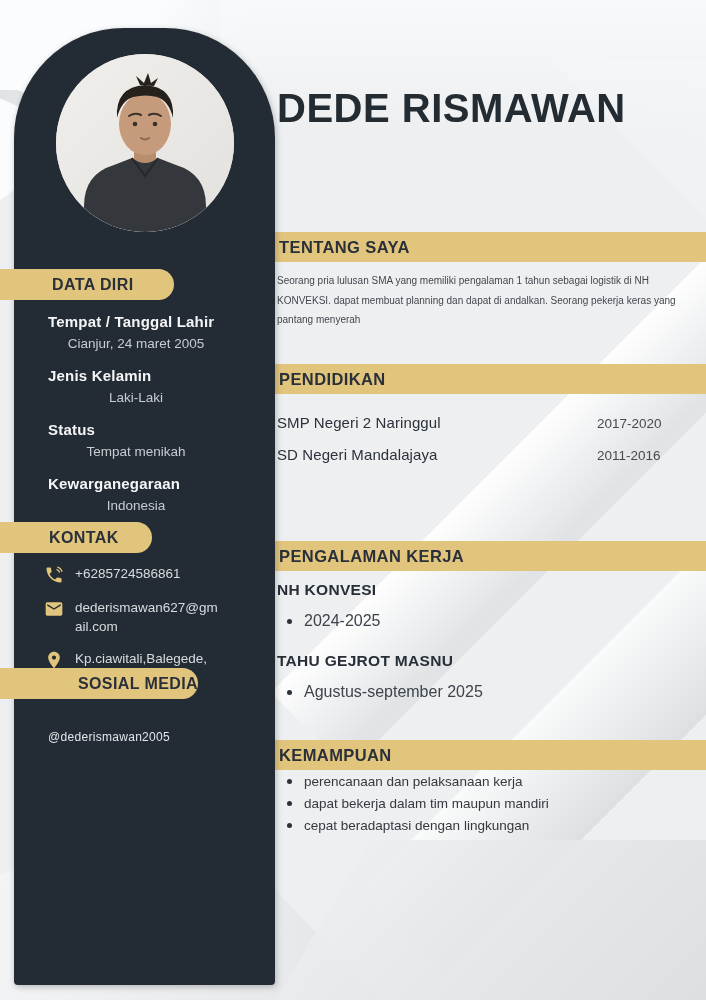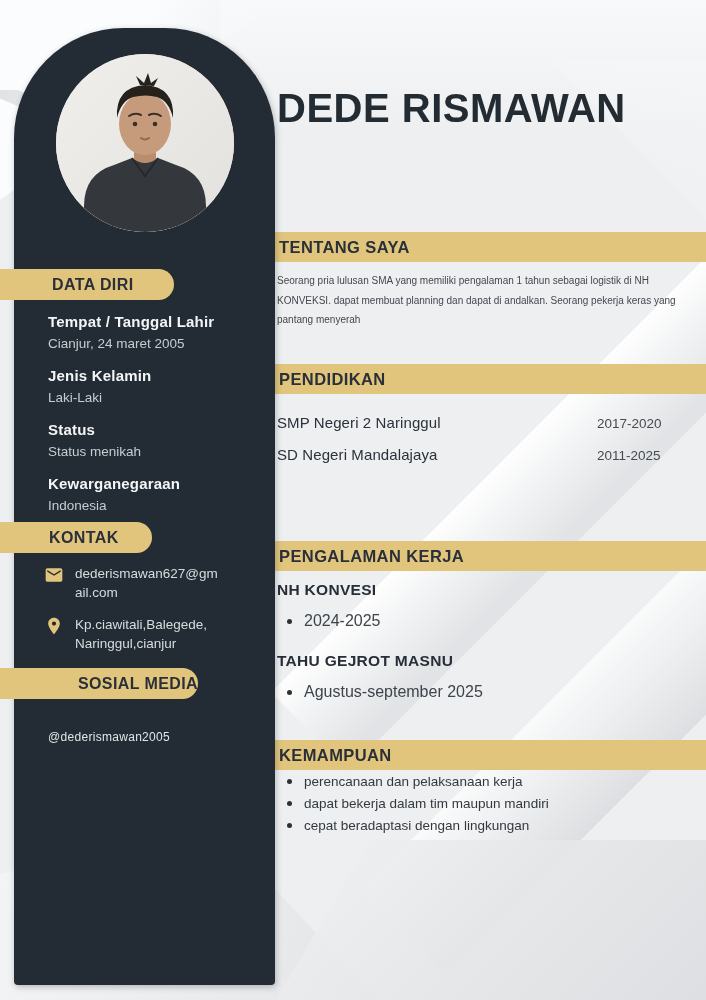--- a/index.html
+++ b/index.html
@@ -49,21 +49,21 @@
     color:#2a3039; font-weight:bold; font-size:16px; letter-spacing:.4px;
     z-index:3;
   }
   .pill-datadiri   { top:241px; width:174px; padding-left:52px; }
   .pill-kontak     { top:494px; width:152px; padding-left:49px; }
   .pill-sosmed     { top:640px; width:198px; padding-left:48px;justify-content:flex-end; }
 
   .fields { position:absolute; left:34px; top:284px; width:176px; }
   .field { margin-bottom:13px; }
   .field .flabel { color:#f4f5f7; font-weight:bold; font-size:15px; line-height:20px; letter-spacing:.2px; }
-  .field .fvalue { color:#c7ccd1; font-size:13.5px; line-height:19px; margin-top:2px; }
+  .field .fvalue { color:#c7ccd1; font-size:13.5px; line-height:19px; margin-top:2px;text-align:center; }
 
   .contacts { position:absolute; left:30px; top:536px; width:180px; }
   .contact-row { display:flex; align-items:flex-start; margin-bottom:13px; }
   .cicon { flex:0 0 22px; margin-right:9px; margin-top:1px; }
   .cicon svg { display:block; }
   .ctext { color:#d8dcdf; font-size:13.5px; line-height:19px; }
   .ctext.break { word-break:break-all; }
 
   .handle { position:absolute; left:34px; top:702px; color:#e2e5e8; font-size:12px; letter-spacing:.3px; }
 
@@ -127,21 +127,21 @@
     <div class="main-pill pill-pendidikan">
       <span>PENDIDIKAN</span>
     </div>
     <div class="edu">
       <div class="edu-row">
         <span class="edu-school">SMP Negeri 2 Naringgul</span>
         <span class="edu-years">2017-2020</span>
       </div>
       <div class="edu-row">
         <span class="edu-school">SD Negeri Mandalajaya</span>
-        <span class="edu-years">2011-2025</span>
+        <span class="edu-years">2011-2016</span>
       </div>
     </div>
 
     <div class="main-pill pill-pengalaman">
       <span>PENGALAMAN KERJA</span>
     </div>
     <div class="jobs">
       <div>
         <div class="job-title">NH KONVESI</div>
         <div class="job-bullet">
@@ -208,32 +208,41 @@
       <div class="field">
         <div class="flabel">Tempat / Tanggal Lahir</div>
         <div class="fvalue">Cianjur, 24 maret 2005</div>
       </div>
       <div class="field">
         <div class="flabel">Jenis Kelamin</div>
         <div class="fvalue">Laki-Laki</div>
       </div>
       <div class="field">
         <div class="flabel">Status</div>
-        <div class="fvalue">Status menikah</div>
+        <div class="fvalue">Tempat menikah</div>
       </div>
       <div class="field">
         <div class="flabel">Kewarganegaraan</div>
         <div class="fvalue">Indonesia</div>
       </div>
     </div>
 
     <div class="side-pill pill-kontak">
       <span>KONTAK</span>
     </div>
     <div class="contacts">
+      <div class="contact-row">
+        <span class="cicon">
+          <svg width="20" height="20" viewBox="0 0 24 24">
+              <path fill="#e2c57d" d="M6.62 10.79c1.44 2.83 3.76 5.14 6.59 6.59l2.2-2.2c.27-.27.67-.36 1.02-.24 1.12.37 2.33.57 3.57.57.55 0 1 .45 1 1V20c0 .55-.45 1-1 1-9.39 0-17-7.61-17-17 0-.55.45-1 1-1h3.5c.55 0 1 .45 1 1 0 1.25.2 2.45.57 3.57.11.35.03.74-.25 1.02l-2.2 2.2z"></path>
+              <path fill="none" stroke="#e2c57d" stroke-width="1.6" stroke-linecap="round" d="M15.5 5.5q2 .5 3 3M16.5 2.5q3.5 1 5 5"></path>
+            </svg>
+        </span>
+        <span class="ctext">+6285724586861</span>
+      </div>
       <div class="contact-row">
         <span class="cicon">
           <svg width="20" height="20" viewBox="0 0 24 24">
               <path fill="#e2c57d" d="M20 4H4c-1.1 0-2 .9-2 2v12c0 1.1.9 2 2 2h16c1.1 0 2-.9 2-2V6c0-1.1-.9-2-2-2zm0 4l-8 5-8-5V6l8 5 8-5v2z"></path>
             </svg>
         </span>
         <span class="ctext break">dederismawan627@gmail.com</span>
       </div>
       <div class="contact-row">
         <span class="cicon">

